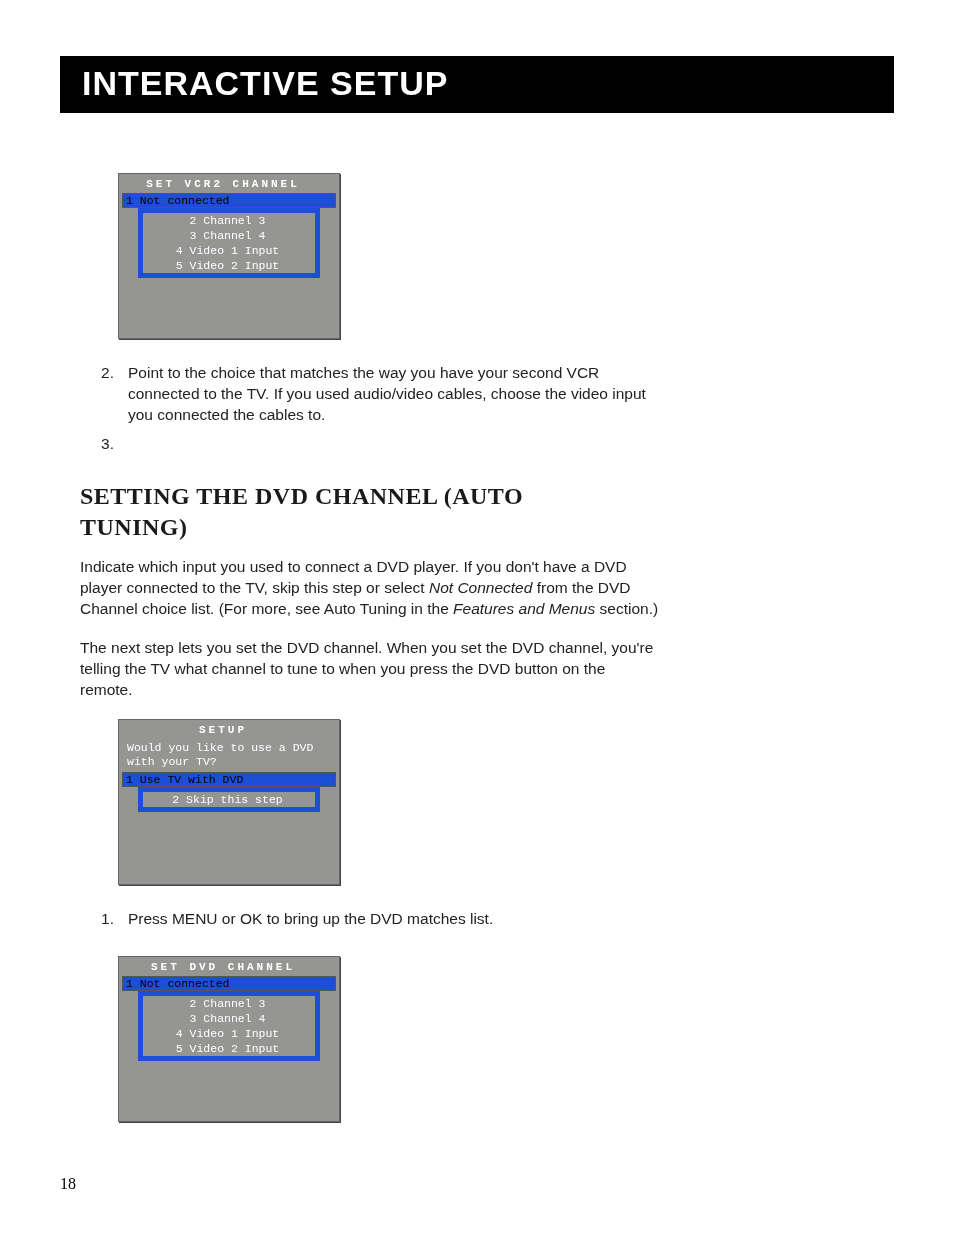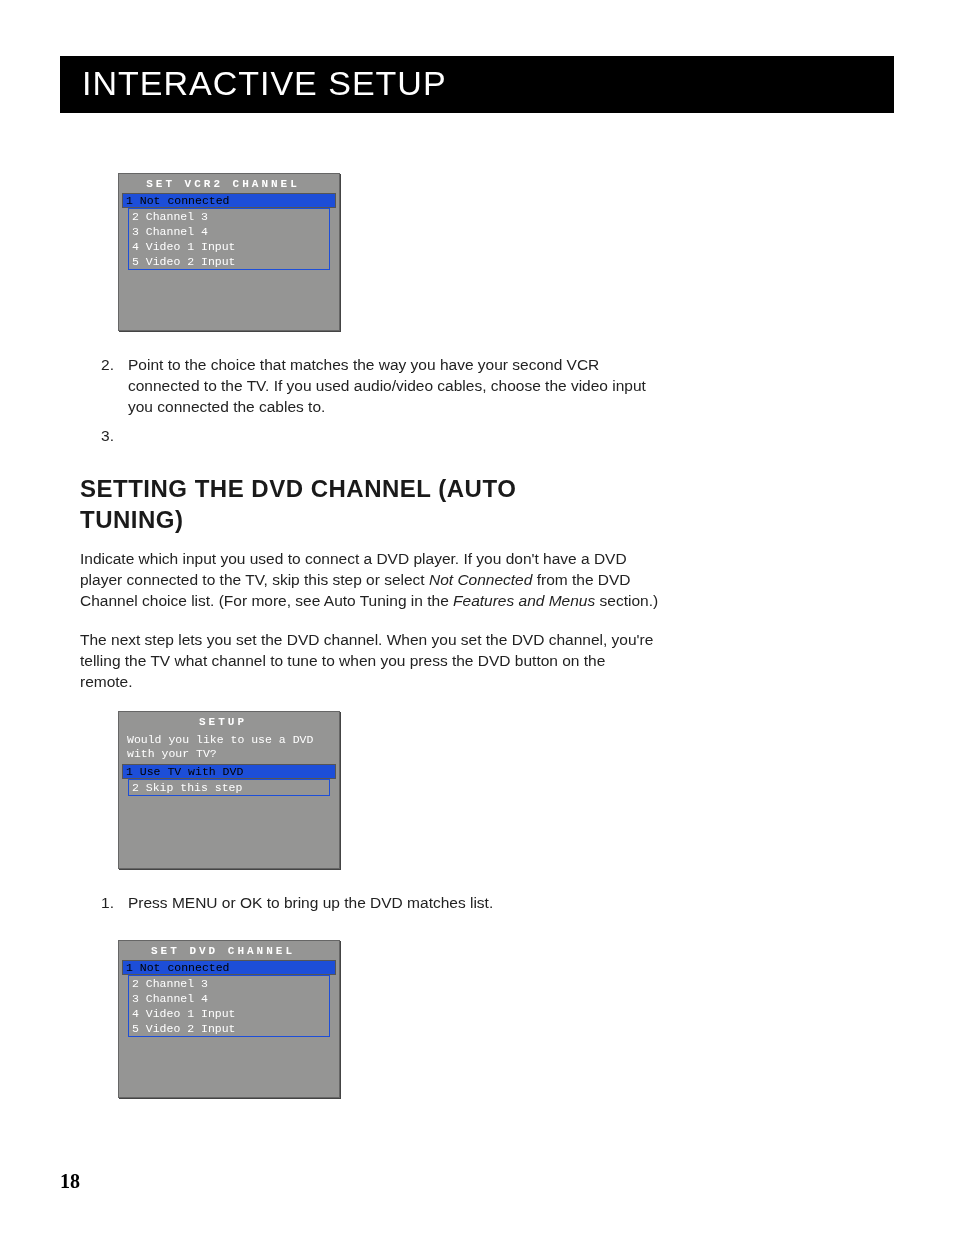--- a/index.html
+++ b/index.html
@@ -14,21 +14,21 @@
     padding: 50px 60px 40px 60px;
     box-sizing: border-box;
     width: 954px;
     min-height: 1235px;
     position: relative;
   }
   .title-bar {
     background: #000;
     color: #fff;
     font-family: Impact, "Arial Black", sans-serif;
-    font-weight: 400;
+    font-weight: 700;
     font-size: 34px;
     letter-spacing: 1px;
     padding: 8px 22px 10px 22px;
     margin-top: 6px;
     margin-bottom: 60px;
     text-transform: uppercase;
   }
   .content {
     margin-left: 20px;
     width: 620px;
@@ -68,43 +68,44 @@
     white-space: pre;
   }
   .osd-row.selected {
     background: #1d4ed8;
     color: #000;
     border: 1px solid #555;
     margin: 0 3px;
     padding: 0px 3px;
   }
   .osd-group {
-    border: 1px solid #1d4ed8;
-    margin: 0 9px;
+    border: 5px solid #1d4ed8;
+    margin: 0 19px;
+    text-align: center;
   }
   .osd-group .osd-row { padding-left: 3px; }
   .steps {
     font-size: 15.5px;
     line-height: 1.35;
     color: #222;
     margin: 0 0 26px 0;
   }
   .step {
     display: flex;
     margin-bottom: 8px;
   }
   .step-num {
     width: 34px;
     flex: 0 0 34px;
     text-align: right;
     padding-right: 14px;
   }
   .step-text { width: 540px; }
   .section-heading {
-    font-family: Liberation Sans, sans-serif;
+    font-family: Liberation Serif, serif;
     font-weight: 700;
     font-size: 24px;
     letter-spacing: 0.5px;
     text-transform: uppercase;
     color: #1a1a1a;
     margin: 22px 0 14px 0;
     line-height: 1.3;
     width: 540px;
   }
   .para {
@@ -112,22 +113,22 @@
     line-height: 1.35;
     color: #222;
     margin: 0 0 18px 0;
     width: 580px;
   }
   .italic { font-style: italic; }
   .page-num {
     position: absolute;
     bottom: 42px;
     left: 60px;
-    font-size: 20px;
-    font-weight: 700;
+    font-size: 16px;
+    font-weight: 400;
     font-family: Georgia, serif;
   }
 </style>
 </head>
 <body>
 
 <div class="page">
 
   <div class="title-bar">Interactive Setup</div>
 

